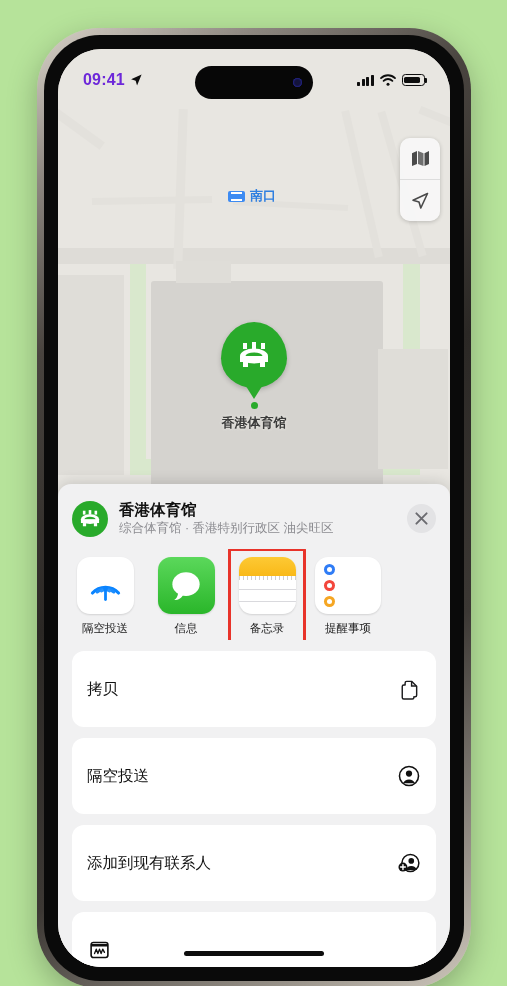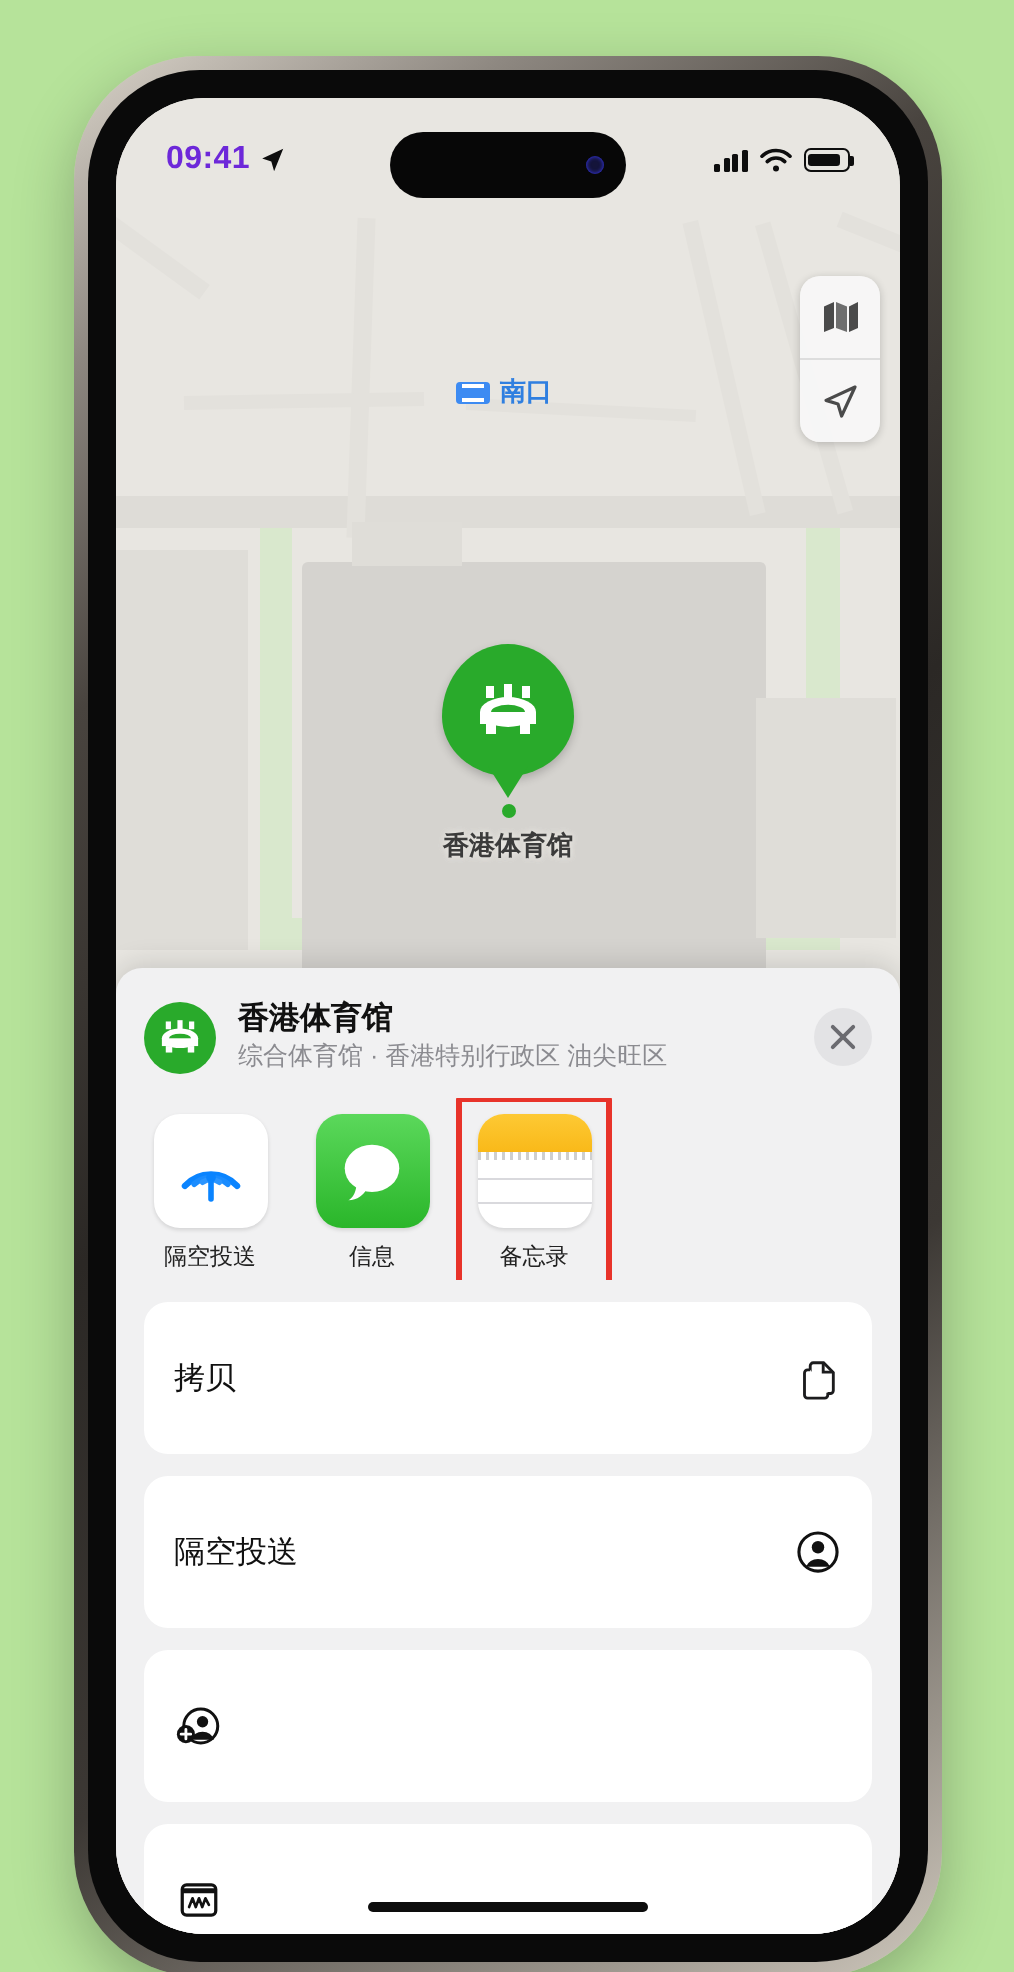--- a/index.html
+++ b/index.html
@@ -313,20 +313,28 @@
             <div class="app highlight">
               <div class="app-icon ic-notes">
                 <div class="notes-top"></div>
                 <div class="notes-perf"></div>
                 <div class="notes-line" style="top:32px;"></div>
                 <div class="notes-line" style="top:44px;"></div>
               </div>
               <div class="app-label">备忘录</div>
             </div>
 
+            <div class="app">
+              <div class="app-icon ic-reminders">
+                <span class="rem-dot" style="background:#2f7cf6"></span>
+                <span class="rem-dot" style="background:#f3463c"></span>
+                <span class="rem-dot" style="background:#f5a623"></span>
+              </div>
+              <div class="app-label">提醒事项</div>
+            </div>
           </div>
 
           <div class="group">
             <div class="row">
               <span class="row-label">拷贝</span>
               <span class="row-icon">
                 <svg width="21" height="21" viewBox="0 0 22 22">
                   <path d="M8 2.5 h5.4 L18.5 7.6 V17 a1.6 1.6 0 0 1-1.6 1.6 H8 A1.6 1.6 0 0 1 6.4 17 V4.1 A1.6 1.6 0 0 1 8 2.5 Z" fill="#fff" stroke="#1c1c1e" stroke-width="1.5"></path>
                   <path d="M13.2 2.7 V7.4 h4.9" fill="none" stroke="#1c1c1e" stroke-width="1.5"></path>
                   <path d="M6.4 6.2 H5 A1.6 1.6 0 0 0 3.4 7.8 V19.4 A1.6 1.6 0 0 0 5 21 h9 a1.6 1.6 0 0 0 1.6-1.6 v-1.2" fill="#fff" stroke="#1c1c1e" stroke-width="1.5"></path>
@@ -343,20 +351,21 @@
                   <circle cx="12" cy="12" r="10.4" fill="none" stroke="#111" stroke-width="1.7"></circle>
                   <circle cx="12" cy="9.4" r="3.4" fill="#111"></circle>
                   <path d="M5.4 20 A7.3 7.3 0 0 1 18.6 20 Z" fill="#111"></path>
                 </svg>
               </span>
             </div>
           </div>
 
           <div class="group">
             <div class="row">
+              <span class="row-label">添加到现有联系人</span>
               <span class="row-icon">
                 <svg width="23" height="22" viewBox="0 0 26 24">
                   <circle cx="14" cy="12" r="9.6" fill="none" stroke="#111" stroke-width="1.7"></circle>
                   <circle cx="15" cy="9.6" r="3.2" fill="#111"></circle>
                   <path d="M8.6 19.8 A6.8 6.8 0 0 1 21.4 19.8 Z" fill="#111"></path>
                   <circle cx="5.6" cy="16.6" r="5.1" fill="#111"></circle>
                   <path d="M5.6 13.9 v5.4 M2.9 16.6 h5.4" stroke="#fff" stroke-width="1.6" stroke-linecap="round"></path>
                 </svg>
               </span>
             </div>

